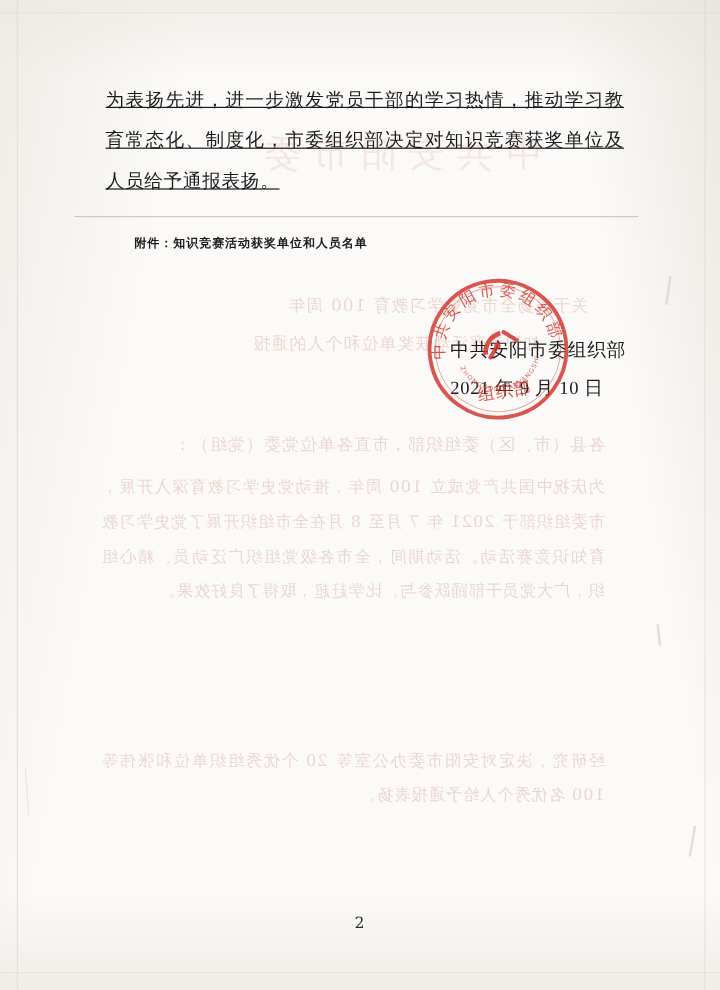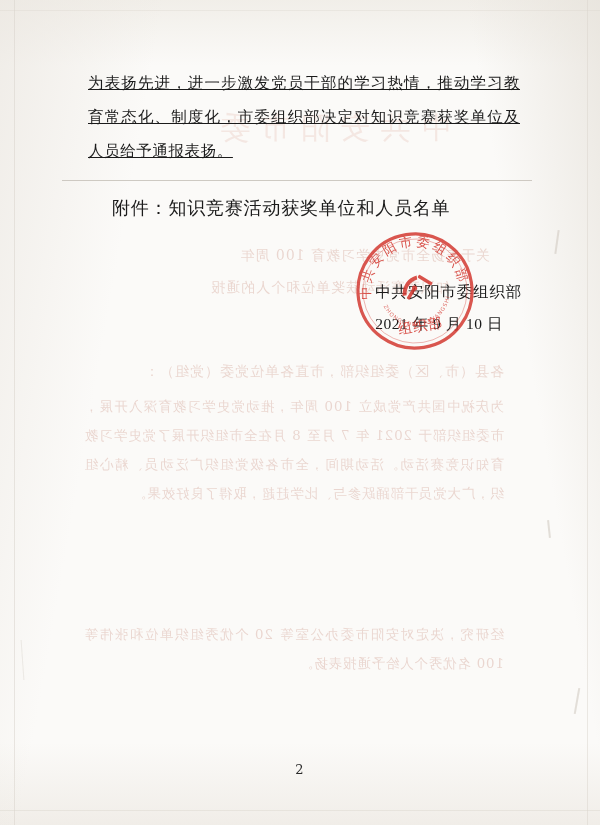--- a/index.html
+++ b/index.html
@@ -88,23 +88,24 @@
     width: 470px;
     height: 1px;
     background: #c9c4bc;
     opacity: .9;
   }
 
   .attachment-line {
     position: absolute;
     left: 112px;
     top: 196px;
-    font-size: 18px;
+    font-size: 10px;
     letter-spacing: 0.8px;
     color: #1b1b1b;
+    font-weight: bold;
   }
 
   .signature {
     position: absolute;
     right: 78px;
     top: 276px;
     text-align: left;
     color: #1b1b1b;
     font-size: 15.5px;
     line-height: 32px;

